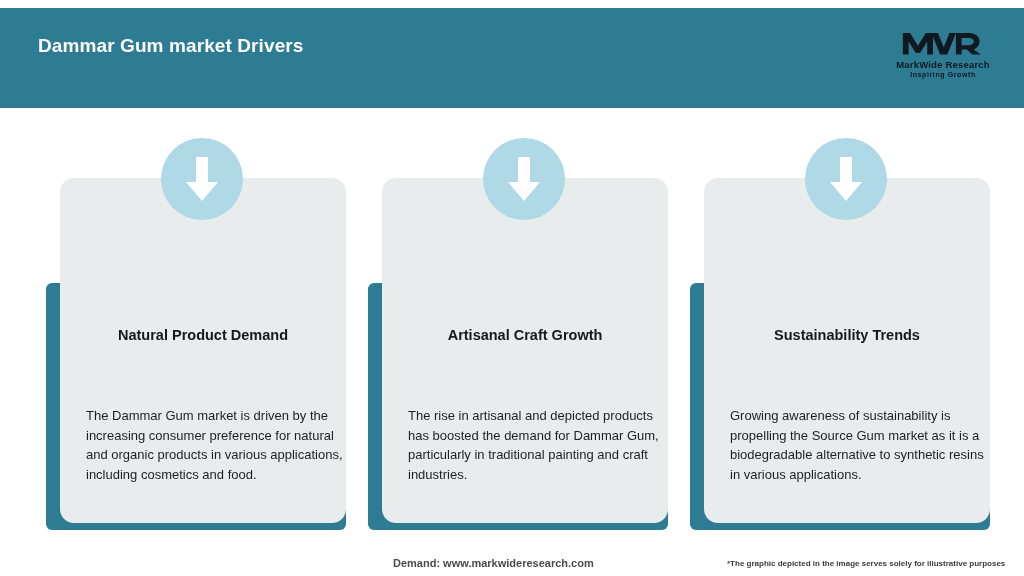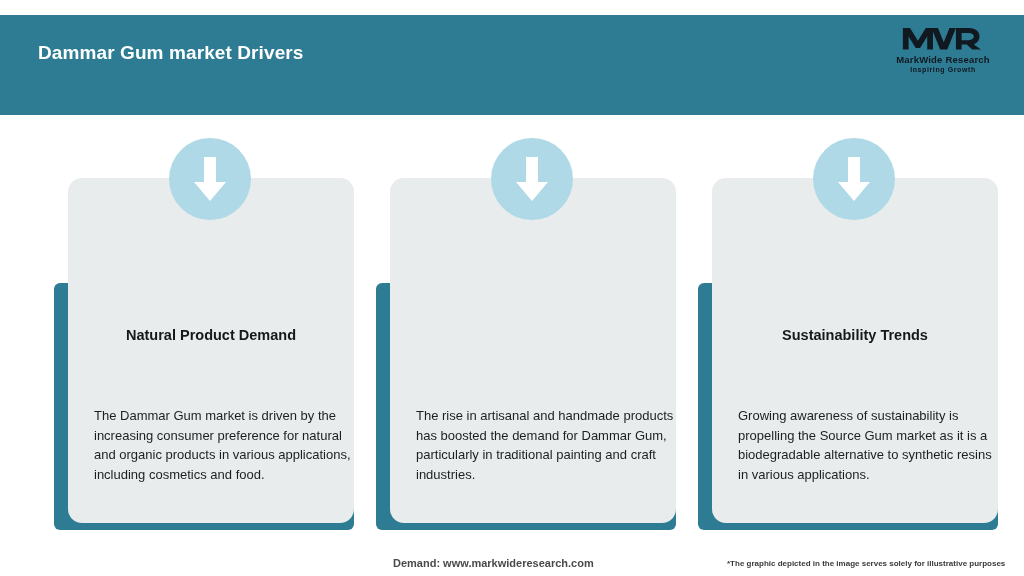--- a/index.html
+++ b/index.html
@@ -12,21 +12,21 @@
     background: #ffffff;
     font-family: "Liberation Sans", sans-serif;
     overflow: hidden;
     position: relative;
   }
 
   
   .header {
     position: absolute;
     left: 0;
-    top: 15px;
+    top: 8px;
     width: 1024px;
     height: 100px;
     background: #2D7C93;
   }
   .header-title {
     position: absolute;
     left: 38px;
     top: 27px;
     font-size: 19px;
     font-weight: bold;
@@ -38,21 +38,21 @@
   
   .logo {
     position: absolute;
     right: 22px;
     top: 8px;
     width: 118px;
     height: 62px;
     display: flex;
     flex-direction: column;
     align-items: center;
-    justify-content: flex-start;
+    justify-content: flex-end;
   }
   .logo-mark {
     width: 86px;
     height: 30px;
     display: block;
   }
   .logo-name {
     font-size: 9.5px;
     font-weight: bold;
     color: #101820;
@@ -65,21 +65,21 @@
     font-weight: bold;
     color: #101820;
     letter-spacing: 0.6px;
     margin-top: 1px;
     white-space: nowrap;
   }
 
   
   .cards {
     position: absolute;
-    left: 16px;
+    left: 8px;
     top: 100px;
     width: 864px;
     height: 440px;
   }
   .card-group {
     position: absolute;
     top: 0;
     width: 300px;
     height: 440px;
   }
@@ -198,21 +198,22 @@
     <div class="card-badge">
       <svg width="40" height="48" viewBox="0 0 40 48">
         <path d="M14 2 L26 2 L26 27 L36 27 L20 46 L4 27 L14 27 Z" fill="#FFFFFF"></path>
       </svg>
     </div>
   </div>
 
   <div class="card-group g1">
     <div class="card-backdrop"></div>
     <div class="card">
-      <div class="card-body">The rise in artisanal and handmade products has boosted the demand for Dammar Gum, particularly in traditional painting and craft industries.</div>
+      <div class="card-title">Artisanal Craft Growth</div>
+      <div class="card-body">The rise in artisanal and depicted products has boosted the demand for Dammar Gum, particularly in traditional painting and craft industries.</div>
     </div>
     <div class="card-badge">
       <svg width="40" height="48" viewBox="0 0 40 48">
         <path d="M14 2 L26 2 L26 27 L36 27 L20 46 L4 27 L14 27 Z" fill="#FFFFFF"></path>
       </svg>
     </div>
   </div>
 
   <div class="card-group g2">
     <div class="card-backdrop"></div>

